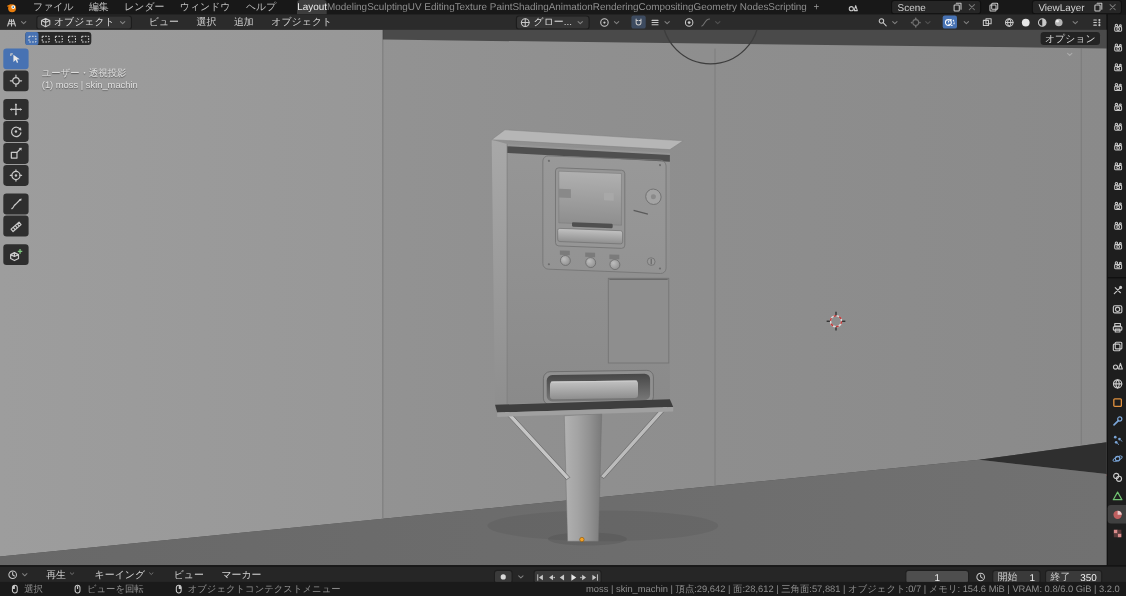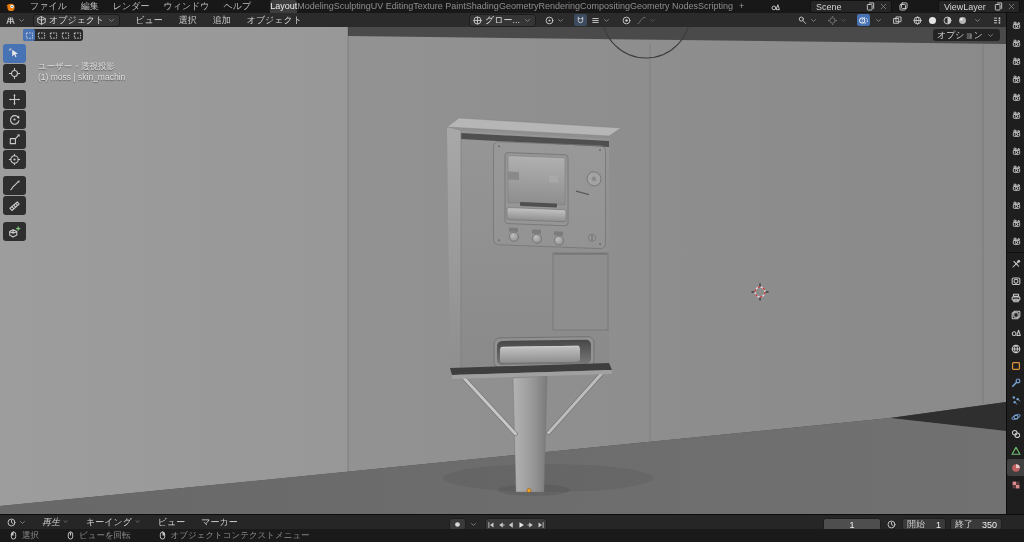--- a/index.html
+++ b/index.html
@@ -39,21 +39,21 @@
   #ptabs .cell{height:17px;}
   #ptabs .cell.active{background:#404040;border-radius:3px 0 0 3px;}
   #rstrip .divider{height:1px;background:#0e0e0e;margin:2px 0;}
   
   #viewport{left:0;top:27px;width:1006px;height:487px;background:#4a4a4a;}
   #ovl{left:38px;top:34px;color:#e2e2e2;text-shadow:0 1px 1px rgba(0,0,0,.45);line-height:11px;font-size:8.5px;}
   #selmodes{left:23px;top:2px;height:12px;background:rgba(32,32,32,.92);border-radius:3px;display:flex;}
   #selmodes .sm{width:12px;height:12px;display:flex;align-items:center;justify-content:center;border-radius:2px;}
   #selmodes .sm.active{background:#4772b3;}
   #optbtn{right:6px;top:2px;height:12px;background:rgba(32,32,32,.92);border-radius:3px;
-          display:flex;align-items:center;padding:0 4px;gap:2px;color:#d8d8d8;}
+          display:flex;align-items:center;padding:0 4px;gap:2px;color:#d8d8d8;flex-direction:column;}
   #toolbar{left:3px;top:17px;width:23px;display:flex;flex-direction:column;gap:1px;}
   #toolbar .tb{width:23px;height:19px;background:#2e2e2e;border-radius:3px;display:flex;align-items:center;justify-content:center;}
   #toolbar .tb.active{background:#4772b3;}
   #toolbar .gap{height:5px;}
   
   #timeline{left:0;top:514px;width:1024px;height:15px;background:#262626;border-top:1px solid #0d0d0d;}
   #timeline .row{height:15px;gap:2px;}
   .pill{background:#3a3a3a;border:1px solid #1e1e1e;border-radius:3px;height:11px;display:flex;align-items:center;}
   .pill .pb{width:10px;height:11px;display:flex;align-items:center;justify-content:center;}
   .numfield{background:#4e4e4e;border:1px solid #1e1e1e;border-radius:3px;height:11px;
@@ -89,21 +89,21 @@
           <span class="menu">ウィンドウ</span>
           <span class="menu">ヘルプ</span>
         </nav>
       <div class="row" id="tabs">
           <span class="tab active">Layout</span>
           <span class="tab">Modeling</span>
           <span class="tab">Sculpting</span>
           <span class="tab">UV Editing</span>
           <span class="tab">Texture Paint</span>
           <span class="tab">Shading</span>
-          <span class="tab">Geometry</span>
+          <span class="tab">Animation</span>
           <span class="tab">Rendering</span>
           <span class="tab">Compositing</span>
           <span class="tab">Geometry Nodes</span>
           <span class="tab">Scripting</span>
           <span class="tab add">+</span>
         </div>
       <div style="flex:1"></div>
       <span id="scene-ic" style="margin-right: 2px; display: flex;">
           <svg class="ic" viewBox="0 0 14 14" width="11" height="11">
             <circle class="s" cx="5" cy="8.8" r="2.4" stroke-width="1"></circle>
@@ -791,21 +791,21 @@
               <path class="s" d="M7 4.4 V7 L9 8.4" stroke-width="1"></path>
             </svg>
           </span>
           <span class="dimchev">
             <svg class="ic" viewBox="0 0 14 14" width="11" height="11">
               <path class="s" d="M4.5 5.8 L7 8.2 L9.5 5.8"></path>
             </svg>
           </span>
       </span>
       <nav class="row" id="tl-menus" style="margin-left:4px;">
-          <span class="menu" style="color: rgb(210, 210, 210); font-style: italic;">再生<span style="display: inline-block; vertical-align: -1px; opacity: 0.55; margin-left: 1px;"><svg class="ic" viewBox="0 0 14 14" width="9" height="9">
+          <span class="menu" style="color: rgb(210, 210, 210);">再生<span style="display: inline-block; vertical-align: -1px; opacity: 0.55; margin-left: 1px;"><svg class="ic" viewBox="0 0 14 14" width="9" height="9">
                 <path class="s" d="M4.5 5.8 L7 8.2 L9.5 5.8"></path>
               </svg></span></span>
           <span class="menu" style="color: rgb(210, 210, 210);">キーイング<span style="display: inline-block; vertical-align: -1px; opacity: 0.55; margin-left: 1px;"><svg class="ic" viewBox="0 0 14 14" width="9" height="9">
                 <path class="s" d="M4.5 5.8 L7 8.2 L9.5 5.8"></path>
               </svg></span></span>
           <span class="menu" style="color: rgb(210, 210, 210);">ビュー</span>
           <span class="menu" style="color: rgb(210, 210, 210);">マーカー</span>
         </nav>
 
       <div class="row" style="position:absolute;left:449px;top:2px;">
@@ -906,14 +906,15 @@
         <span class="hint">
           <span>
             <svg class="ic" viewBox="0 0 14 14" width="11" height="11">
               <rect class="s" x="4.2" y="2.5" width="5.6" height="9" rx="2.8" stroke-width="1"></rect>
               <path d="M7 2.5 a2.8 2.8 0 0 1 2.8 2.8 V7 H7 Z" fill="#c9c9c9"></path>
             </svg>
           </span>
           <span>オブジェクトコンテクストメニュー</span>
         </span>
       </div>
+    <div id="stats">moss | skin_machin | 頂点:29,642 | 面:28,612 | 三角面:57,881 | オブジェクト:0/7 | メモリ: 154.6 MiB | VRAM: 0.8/6.0 GiB | 3.2.0</div>
   </footer>
 </div>
 
 </body></html>

